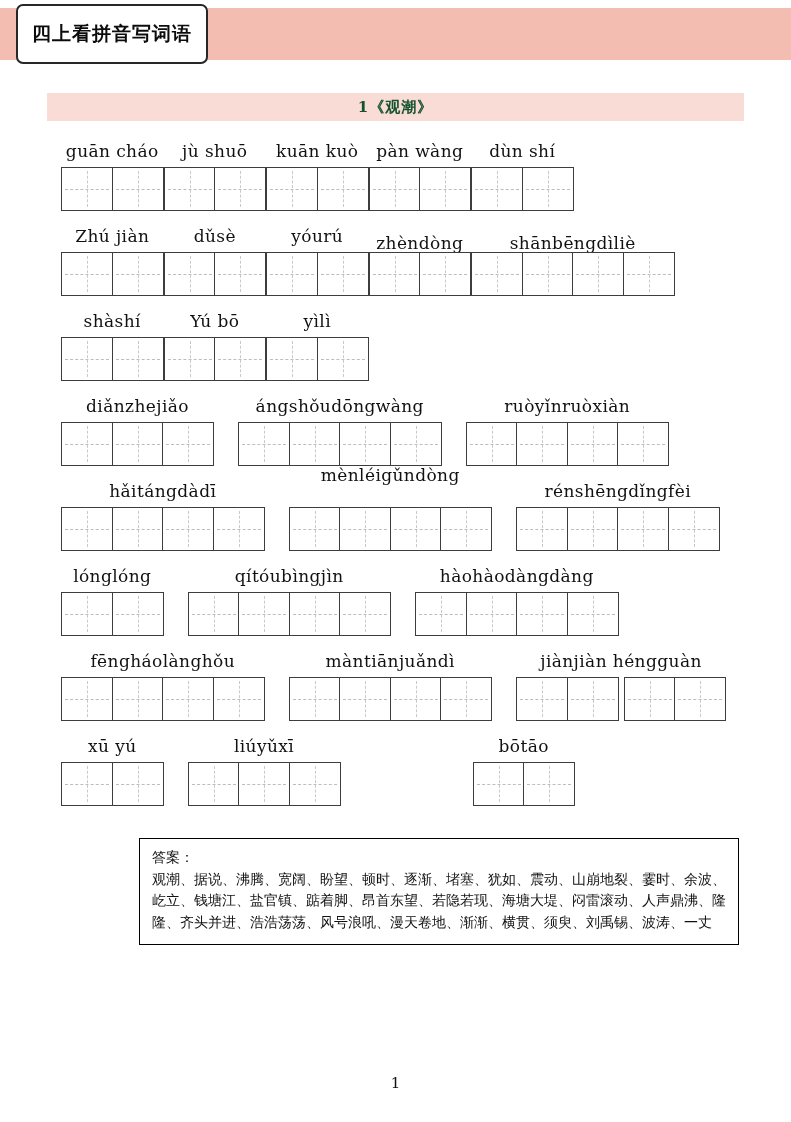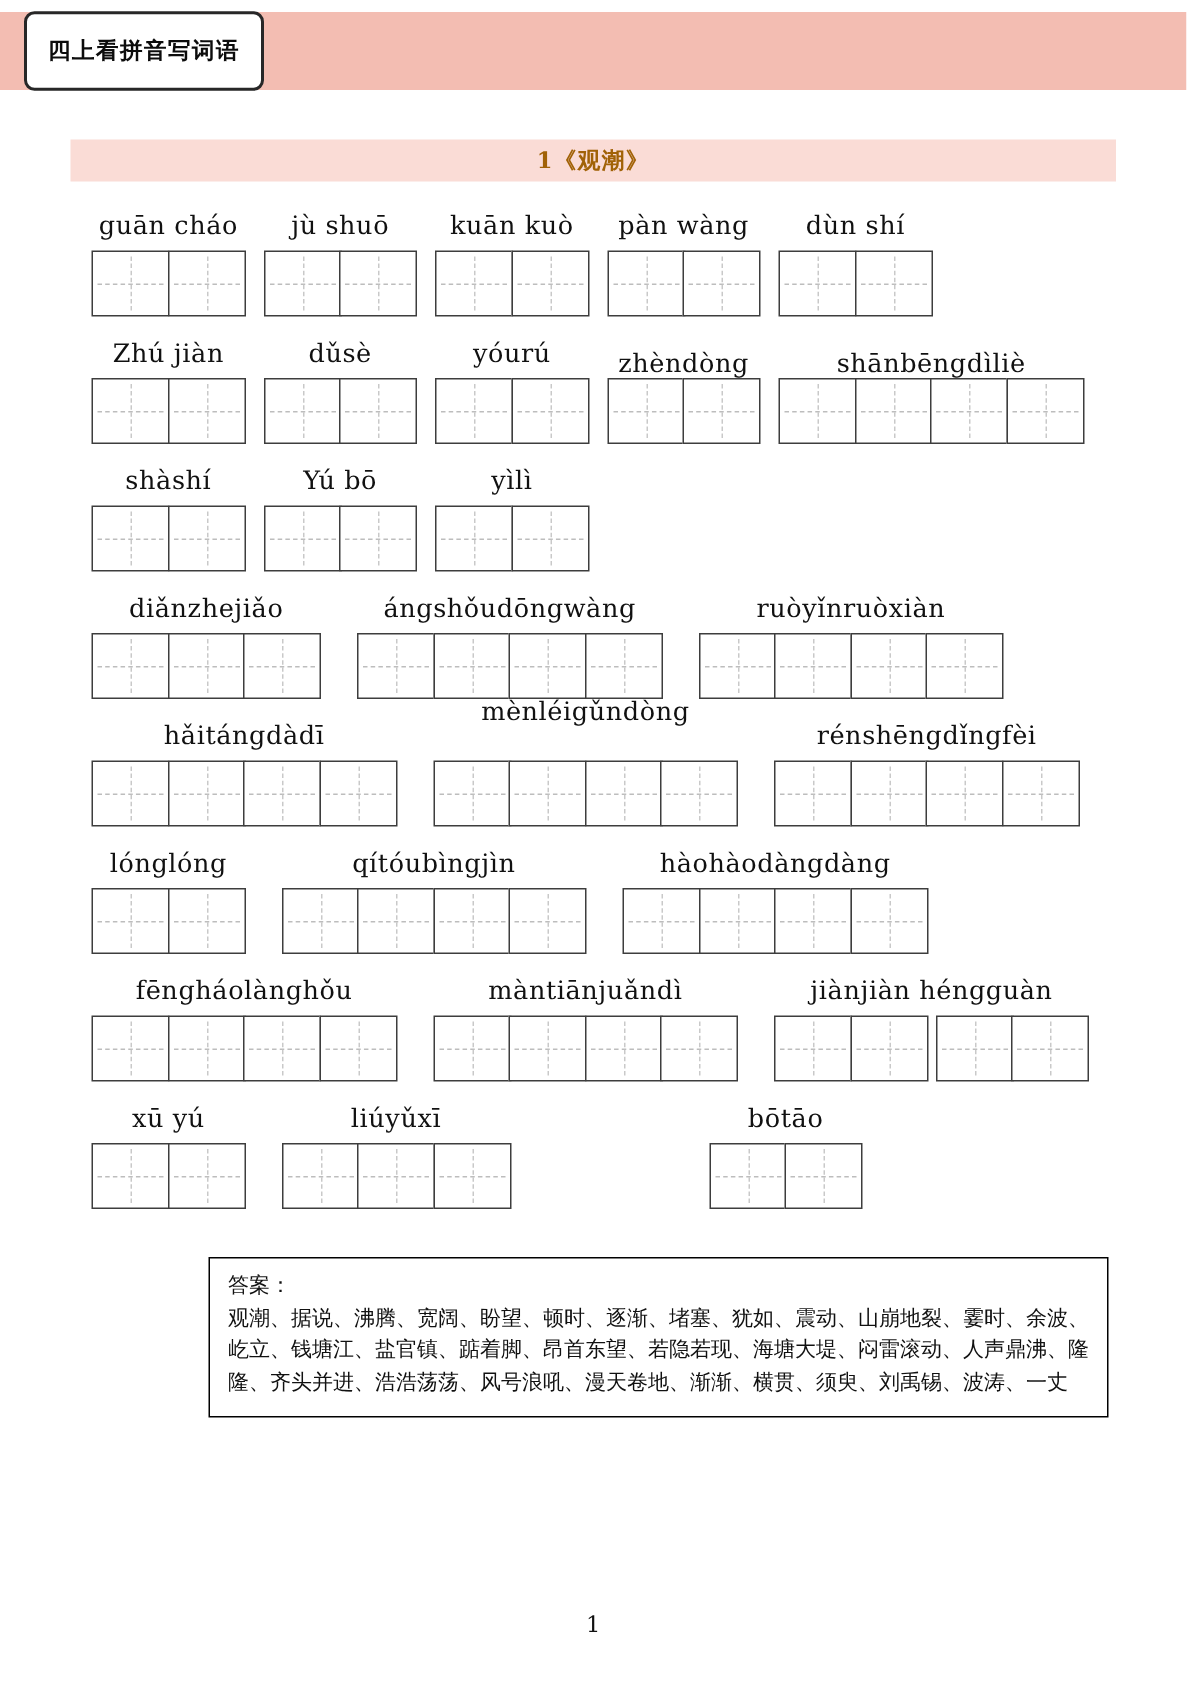--- a/index.html
+++ b/index.html
@@ -22,48 +22,48 @@
   .header-label {
     position: absolute;
     left: 16px; top: 50%;
     transform: translateY(-50%);
     background: #ffffff;
     border: 2.5px solid #272727;
     border-radius: 7px;
     padding: 15px 14px;
     font-family: "DejaVu Sans", "Liberation Sans", sans-serif;
     font-weight: bold;
-    font-size: 15px;
+    font-size: 19px;
     letter-spacing: 1px;
     color: #0c0c0c;
   }
 
   .sheet { margin: 33px 47px 0 47px; }
 
   
   .title-bar {
     height: 28px;
     background: #fadcd6;
     display: flex;
     align-items: center;
     justify-content: center;
   }
   .title-text {
-    color: #a16207;
+    color: #14532d;
     font-weight: bold;
     font-size: 15px;
     letter-spacing: 1px;
   }
 
   
   .rows { margin-top: 16px; padding-left: 14px; }
   .word-row {
     display: flex;
     align-items: flex-end;
-    gap: 12px;
+    gap: 0;
     margin-bottom: 11px;
   }
   .row-4, .row-5, .row-6, .row-7, .row-8 { gap: 24px; }
   .unit { display: flex; flex-direction: column; align-items: center; }
   .pinyin {
     height: 24px;
     display: flex;
     align-items: flex-end;
     justify-content: center;
     font-size: 17px;

